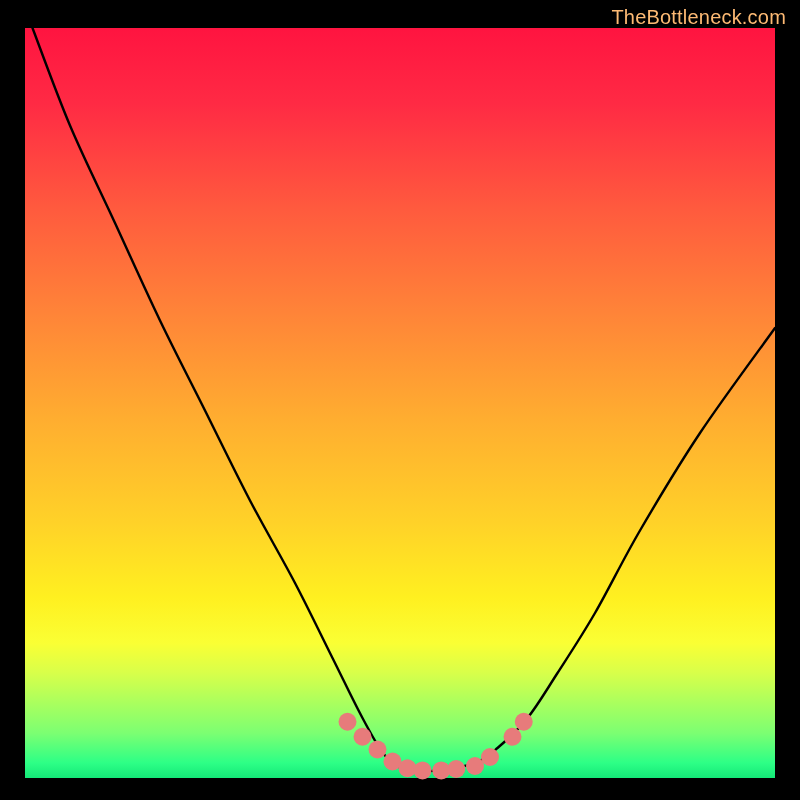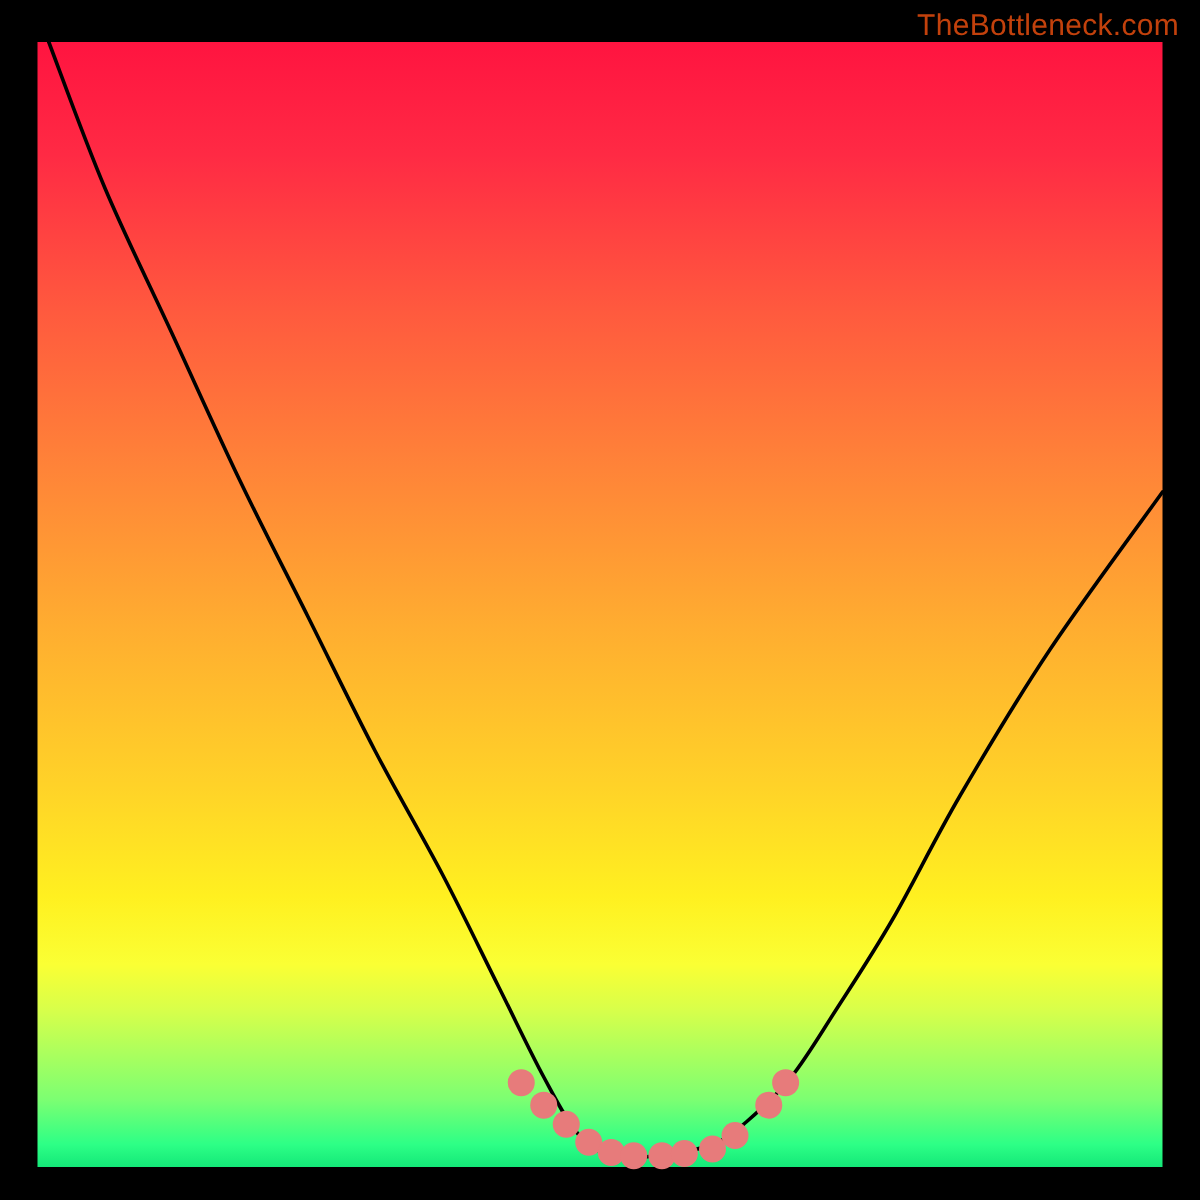--- a/index.html
+++ b/index.html
@@ -14,21 +14,21 @@
   .frame {
     position: relative;
     width: 800px;
     height: 800px;
     background: #000;
   }
   .watermark {
     position: absolute;
     top: 6px;
     right: 14px;
-    color: #c2410c;
+    color: #fdba74;
     font-size: 20px;
     font-weight: 400;
     letter-spacing: 0.2px;
     user-select: none;
   }
   .plot-area {
     position: absolute;
     left: 25px;
     top: 28px;
     width: 750px;

